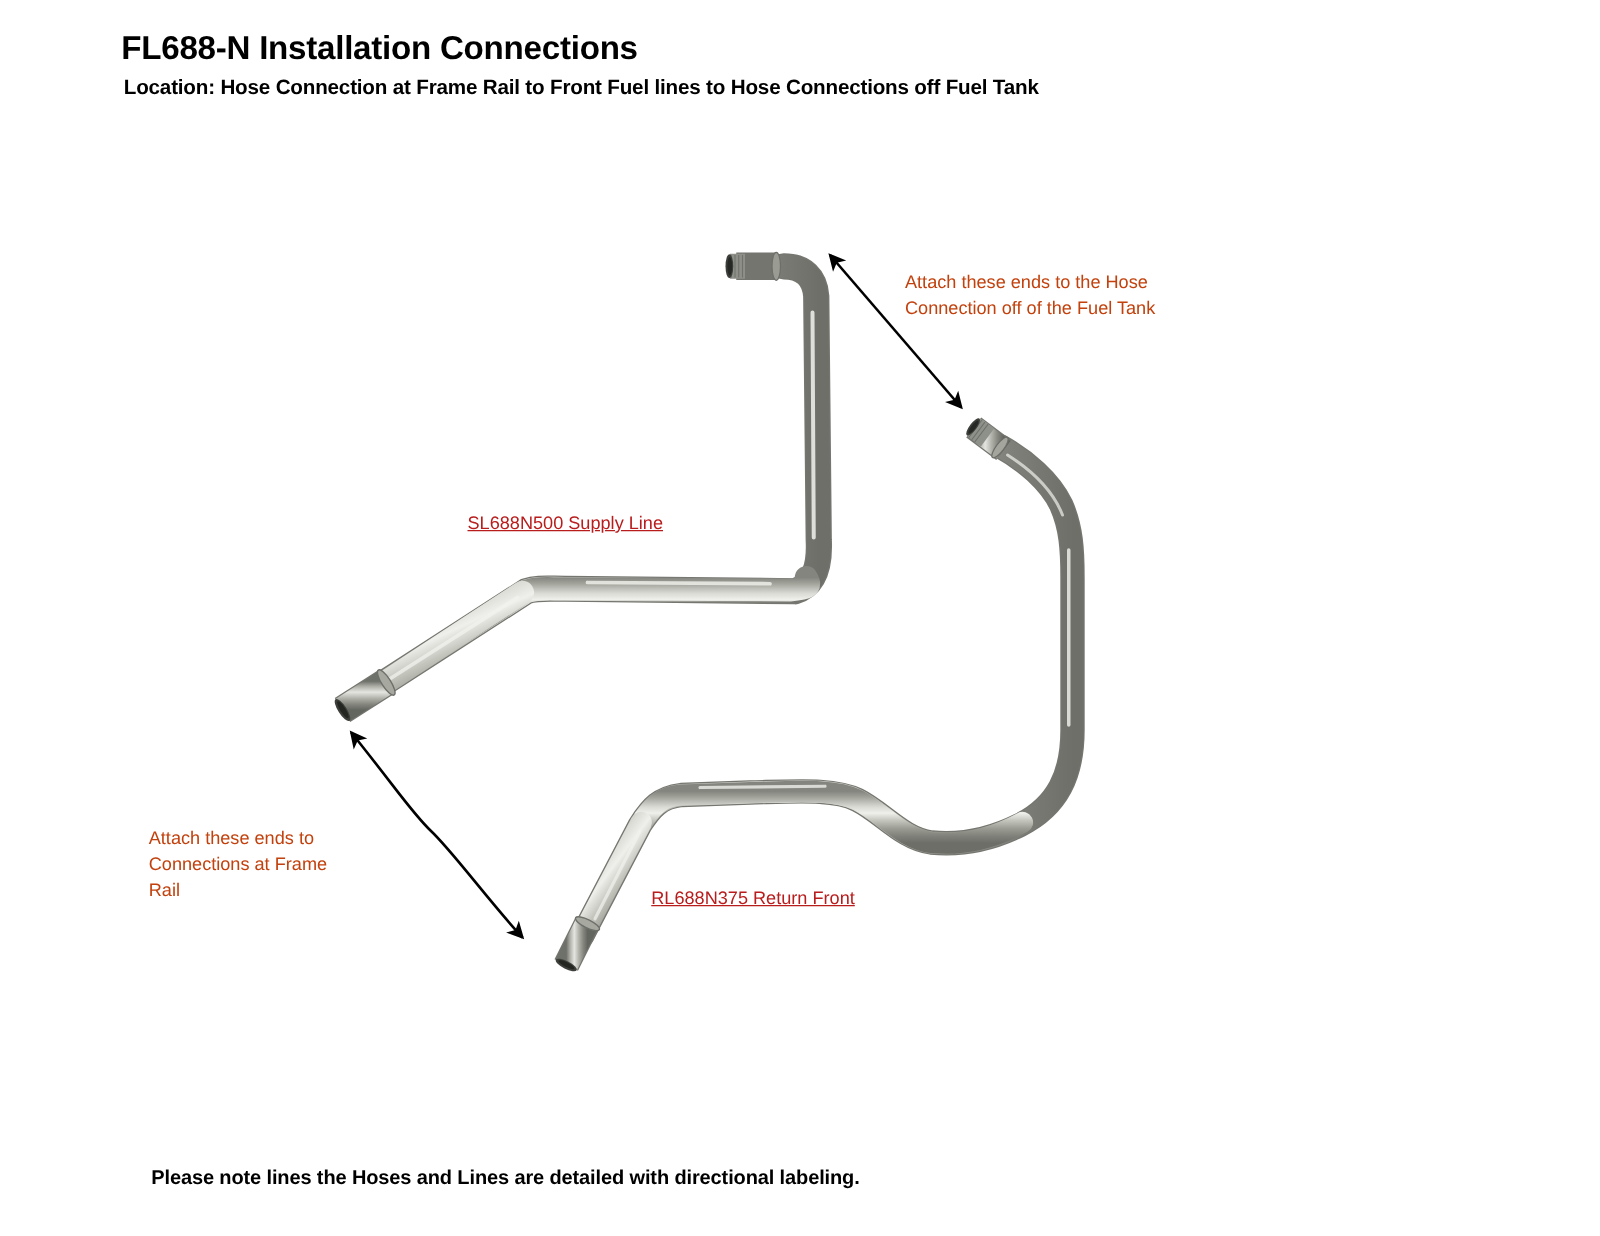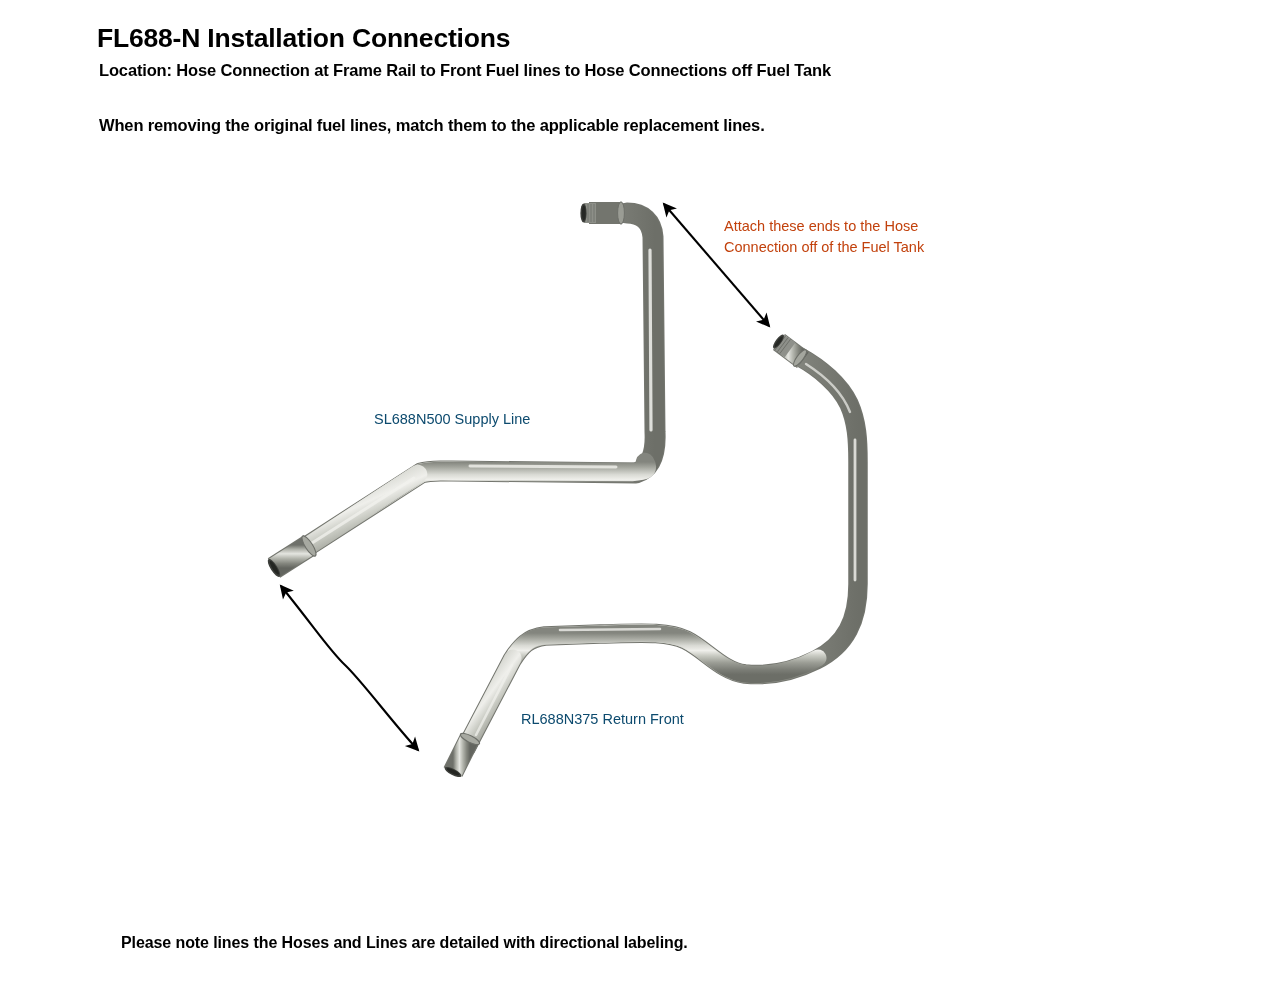--- a/index.html
+++ b/index.html
@@ -66,22 +66,23 @@
     left: 724px;
     top: 216px;
   }
   .anno-frame {
     left: 119px;
     top: 661px;
   }
   .part-label {
     position: absolute;
     font-size: 14.5px;
-    color: #0c4a6e;
+    color: #b91c1c;
     white-space: nowrap;
+    text-decoration: underline;
   }
   .label-supply {
     left: 374px;
     top: 411px;
   }
   .label-return {
     left: 521px;
     top: 711px;
   }
 
@@ -109,21 +110,20 @@
 </style>
 </head>
 <body>
 
 <div class="page">
 
   <div class="doc-title">FL688-N Installation Connections</div>
 
   <div class="doc-subtitle">Location: Hose Connection at Frame Rail to Front Fuel lines to Hose Connections off Fuel Tank</div>
 
-  <div class="doc-instruction">When removing the original fuel lines, match them to the applicable replacement lines.</div>
 
   <svg id="art" viewBox="0 0 1280 989" xmlns="http://www.w3.org/2000/svg">
     <defs>
 
       <linearGradient id="tubeV" x1="0" y1="0" x2="1" y2="0">
         <stop offset="0%" stop-color="#83857e"></stop>
         <stop offset="12%" stop-color="#9fa199"></stop>
         <stop offset="30%" stop-color="#d7d8d2"></stop>
         <stop offset="42%" stop-color="#eeeeea"></stop>
         <stop offset="55%" stop-color="#c9cbc3"></stop>
@@ -308,20 +308,23 @@
     </g>
 
     <path d="M 664 204 L 769 326" fill="none" stroke="#000000" stroke-width="2.1" marker-start="url(#arrowStart)" marker-end="url(#arrowEnd)"></path>
 
     <path d="M 281 586 C 318 632, 330 651, 345 665 C 362 681, 392 722, 418 750" fill="none" stroke="#000000" stroke-width="2.1" marker-start="url(#arrowStart)" marker-end="url(#arrowEnd)"></path>
   </svg>
 
   <div class="anno anno-tank">Attach these ends to the Hose
 Connection off of the Fuel Tank</div>
 
+  <div class="anno anno-frame">Attach these ends to
+Connections at Frame
+Rail</div>
 
   <div class="part-label label-supply">SL688N500 Supply Line</div>
 
   <div class="part-label label-return">RL688N375 Return Front</div>
 
   <div class="footer">
     <div>Please note lines the Hoses and Lines are detailed with directional labeling.</div>
     
   </div>
 

